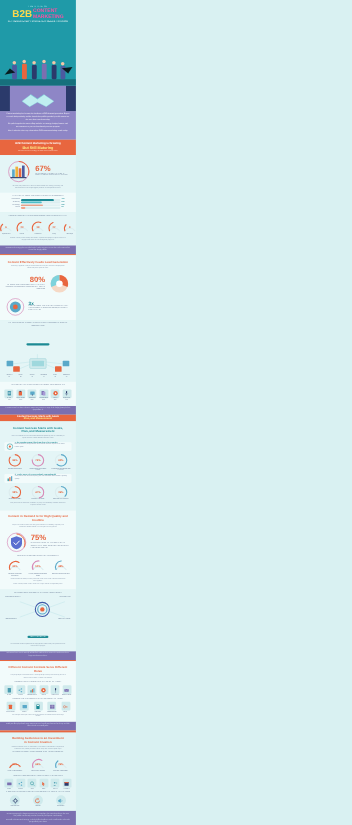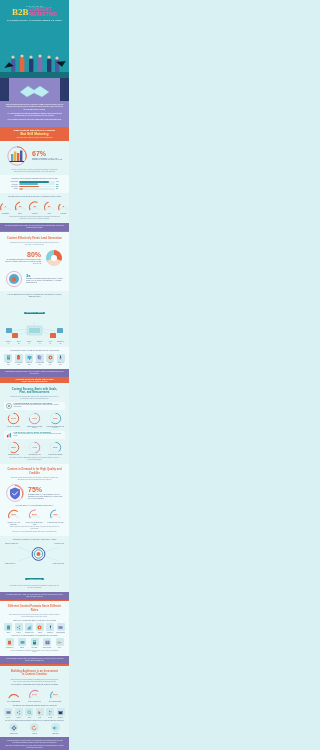--- a/index.html
+++ b/index.html
@@ -63,21 +63,21 @@
   
   .hero { background:#1f9aa8; position:relative; height:78px; overflow:hidden; }
   .hero-grid { position:absolute; inset:0; opacity:.22;
     background-image:linear-gradient(#7fd3dc 0.25px,transparent 0.25px),
                      linear-gradient(90deg,#7fd3dc 0.25px,transparent 0.25px);
     background-size:4px 4px; }
   .hero-kicker { font-size:1.8px; color:#a8ecf2; letter-spacing:.4px;
                  text-align:center; padding-top:5px; position:relative; }
   .hero-title { position:relative; text-align:center; margin-top:1px;
                 font-size:9px; font-weight:bold; line-height:1; }
-  .hero-b2b { color:#ffd84d;font-family:Liberation Serif, serif; }
+  .hero-b2b { color:#ffd84d; }
   .hero-cm  { color:#ff4fa3; font-size:4.6px; display:inline-block;
               vertical-align:middle; line-height:1.05; text-align:left;
               margin-left:.8px; }
   .hero-tag { position:relative; text-align:center; font-size:2.1px;
               color:#ffffff; margin-top:1.5px; letter-spacing:.15px; }
   .hero-art { position:absolute; left:0; right:0; bottom:0; height:30px; }
 
   
   .shake { background:#2b3a6b; height:23px; position:relative; }
   .shake-mid { position:absolute; left:9px; right:9px; top:0; bottom:0;

